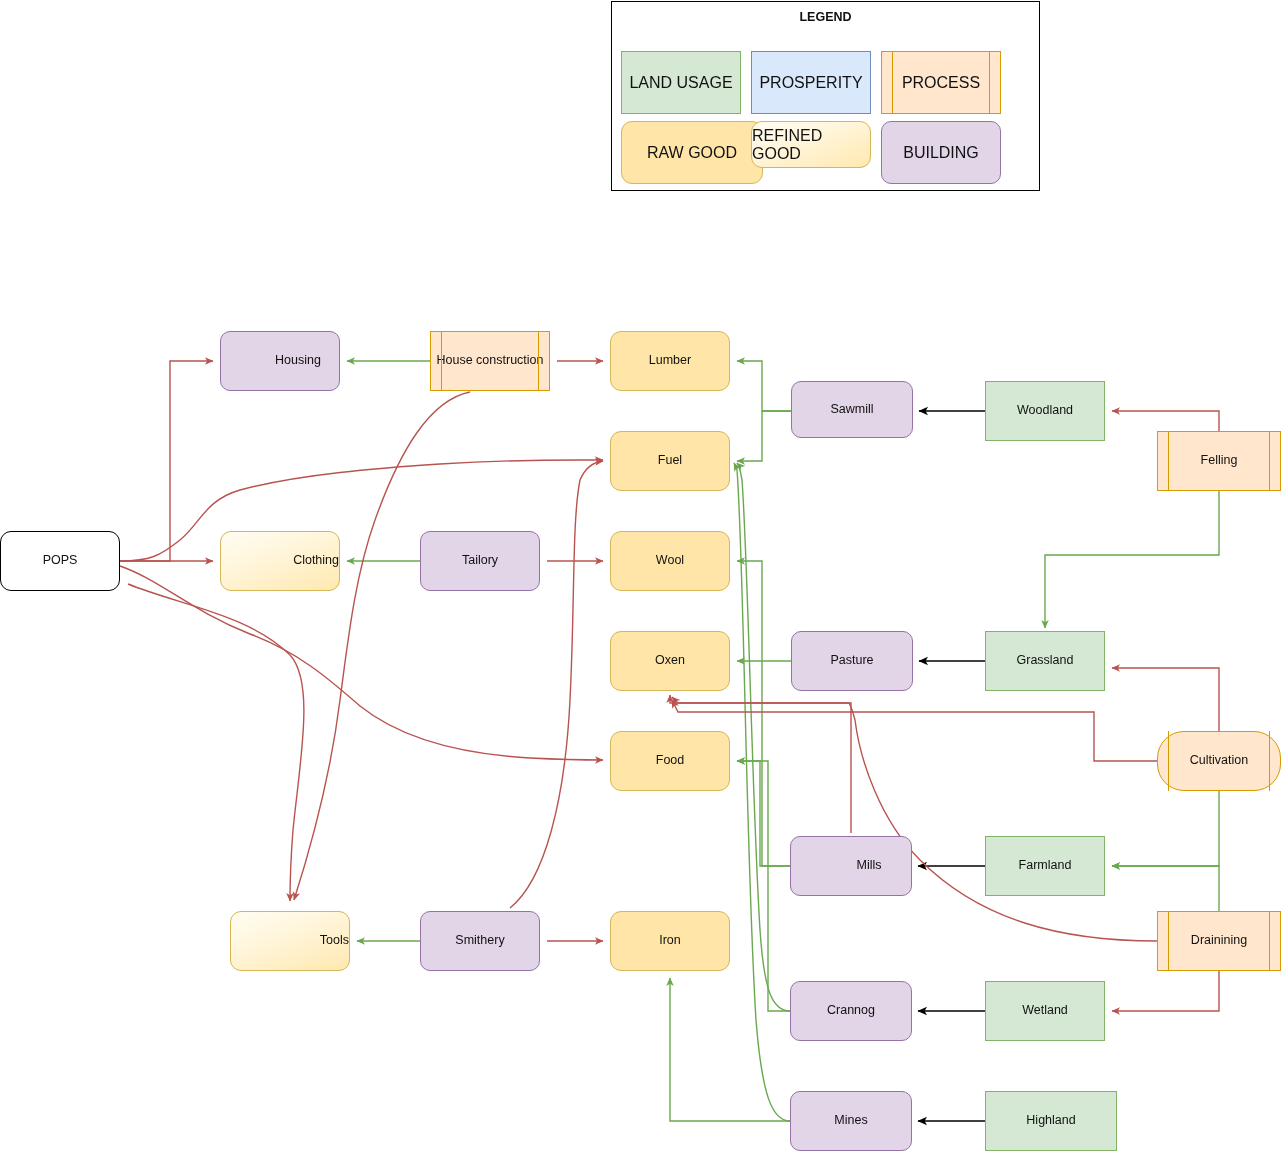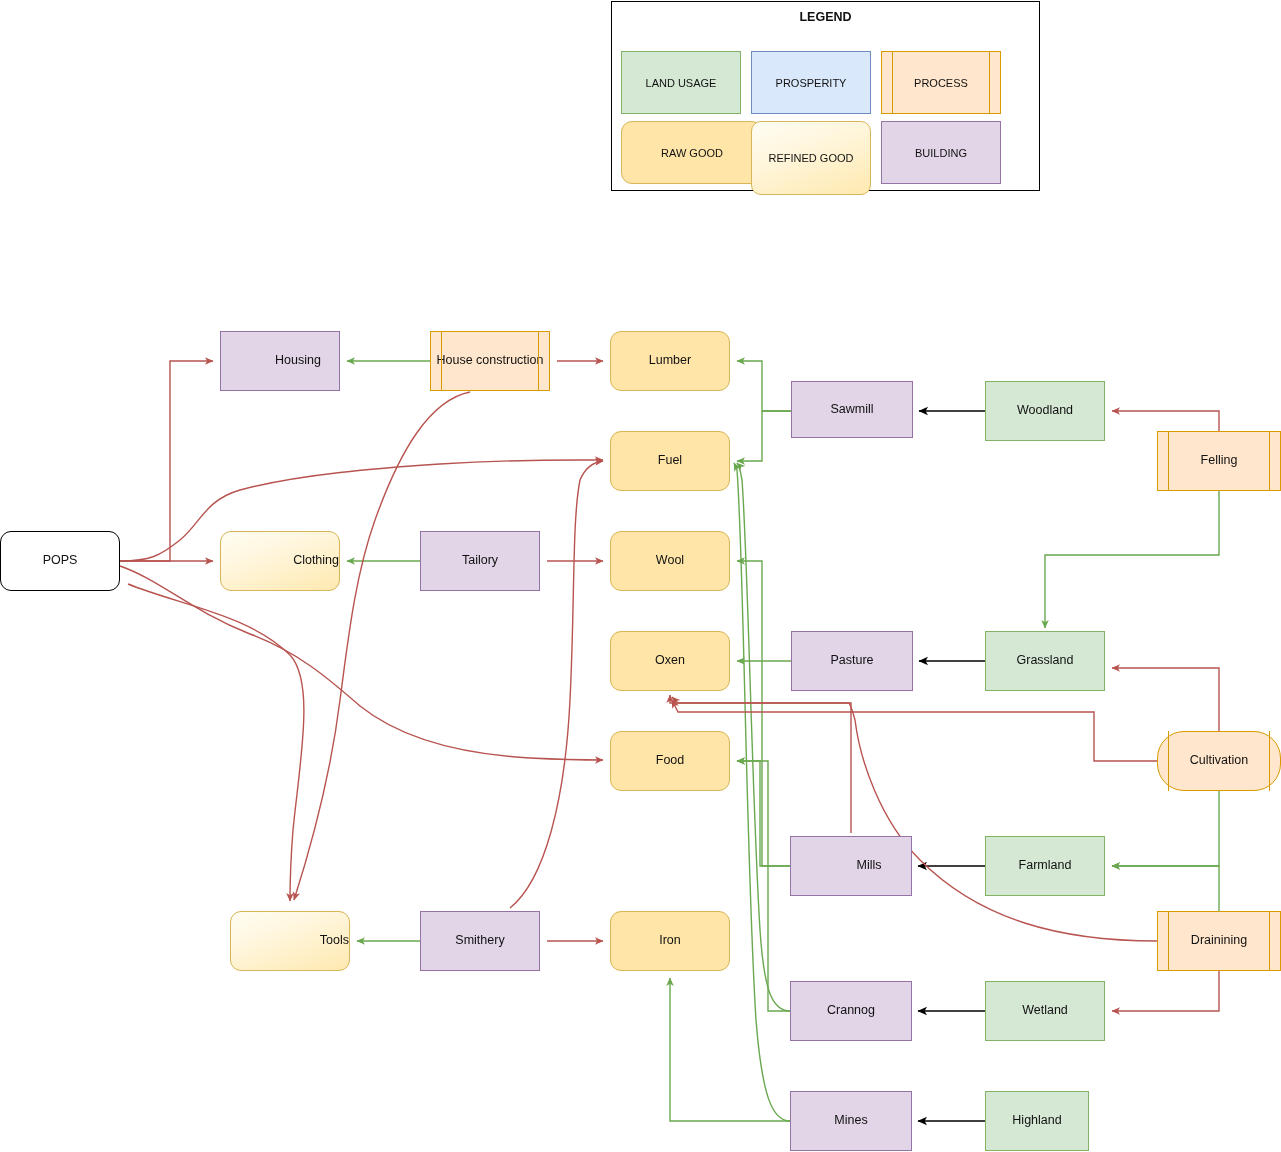--- a/index.html
+++ b/index.html
@@ -50,21 +50,21 @@
     border-radius: 0;
   }
   .n-prosperity {
     background: #dae8fc;
     border: 1px solid #6c8ebf;
     border-radius: 0;
   }
   .n-building {
     background: #e1d5e7;
     border: 1px solid #9673a6;
-    border-radius: 0;
+    border-radius: 10px;
   }
   .n-raw {
     background: linear-gradient(to bottom, #ffe9ae 0%, #ffe6a0 45%, #ffe2a0 100%);
     background: #ffe6a8;
     border: 1px solid #d6b656;
     border-radius: 11px;
   }
   .n-refined {
     background: linear-gradient(160deg, #fffdf3 0%, #fff6dd 38%, #ffe9b0 100%);
     border: 1px solid #d6b656;
@@ -114,21 +114,21 @@
     font-size: 12.5px;
     font-weight: bold;
     color: #111111;
   }
   .legend-cell {
     position: absolute;
     box-sizing: border-box;
     display: flex;
     align-items: center;
     justify-content: center;
-    font-size: 11px;
+    font-size: 16px;
     color: #111111;
   }
 </style>
 </head>
 <body>
 
 <div id="canvas">
 
   <svg id="edge-layer" viewBox="0 0 1281 1152" width="1281" height="1152">
     <defs>
@@ -235,21 +235,21 @@
     </div>
 
     <div class="legend-cell n-process" style="left:269px; top:49px; width:120px; height:63px;">
       <span>PROCESS</span>
     </div>
 
     <div class="legend-cell n-raw" style="left:9px; top:119px; width:142px; height:63px;">
       <span>RAW GOOD</span>
     </div>
 
-    <div class="legend-cell n-refined" style="left:139px; top:119px; width:120px; height:74px;border-radius:10px;">
+    <div class="legend-cell n-refined" style="left:139px; top:119px; width:120px; height:47px;">
       <span>REFINED GOOD</span>
     </div>
 
     <div class="legend-cell n-building" style="left:269px; top:119px; width:120px; height:63px;">
       <span>BUILDING</span>
     </div>
   </div>
 
   <div id="node-layer">
       <div class="node n-pops" style="left: 0px; top: 531px; width: 120px; height: 60px;">
@@ -311,21 +311,21 @@
       </div>
       <div class="node n-land" style="left: 985px; top: 631px; width: 120px; height: 60px;">
         <span class="node-label">Grassland</span>
       </div>
       <div class="node n-land" style="left: 985px; top: 836px; width: 120px; height: 60px;">
         <span class="node-label">Farmland</span>
       </div>
       <div class="node n-land" style="left: 985px; top: 981px; width: 120px; height: 60px;">
         <span class="node-label">Wetland</span>
       </div>
-      <div class="node n-land" style="left: 985px; top: 1091px; width: 104px; height: 60px;">
+      <div class="node n-land" style="left: 985px; top: 1091px; width: 132px; height: 60px;">
         <span class="node-label">Highland</span>
       </div>
       <div class="node n-process" style="left: 1157px; top: 431px; width: 124px; height: 60px;">
         <span class="node-label">Felling</span>
       </div>
       <div class="node n-process" style="left: 1157px; top: 731px; width: 124px; height: 60px; border-radius: 27px;">
         <span class="node-label">Cultivation</span>
       </div>
       <div class="node n-process" style="left: 1157px; top: 911px; width: 124px; height: 60px;">
         <span class="node-label">Drainining</span>

